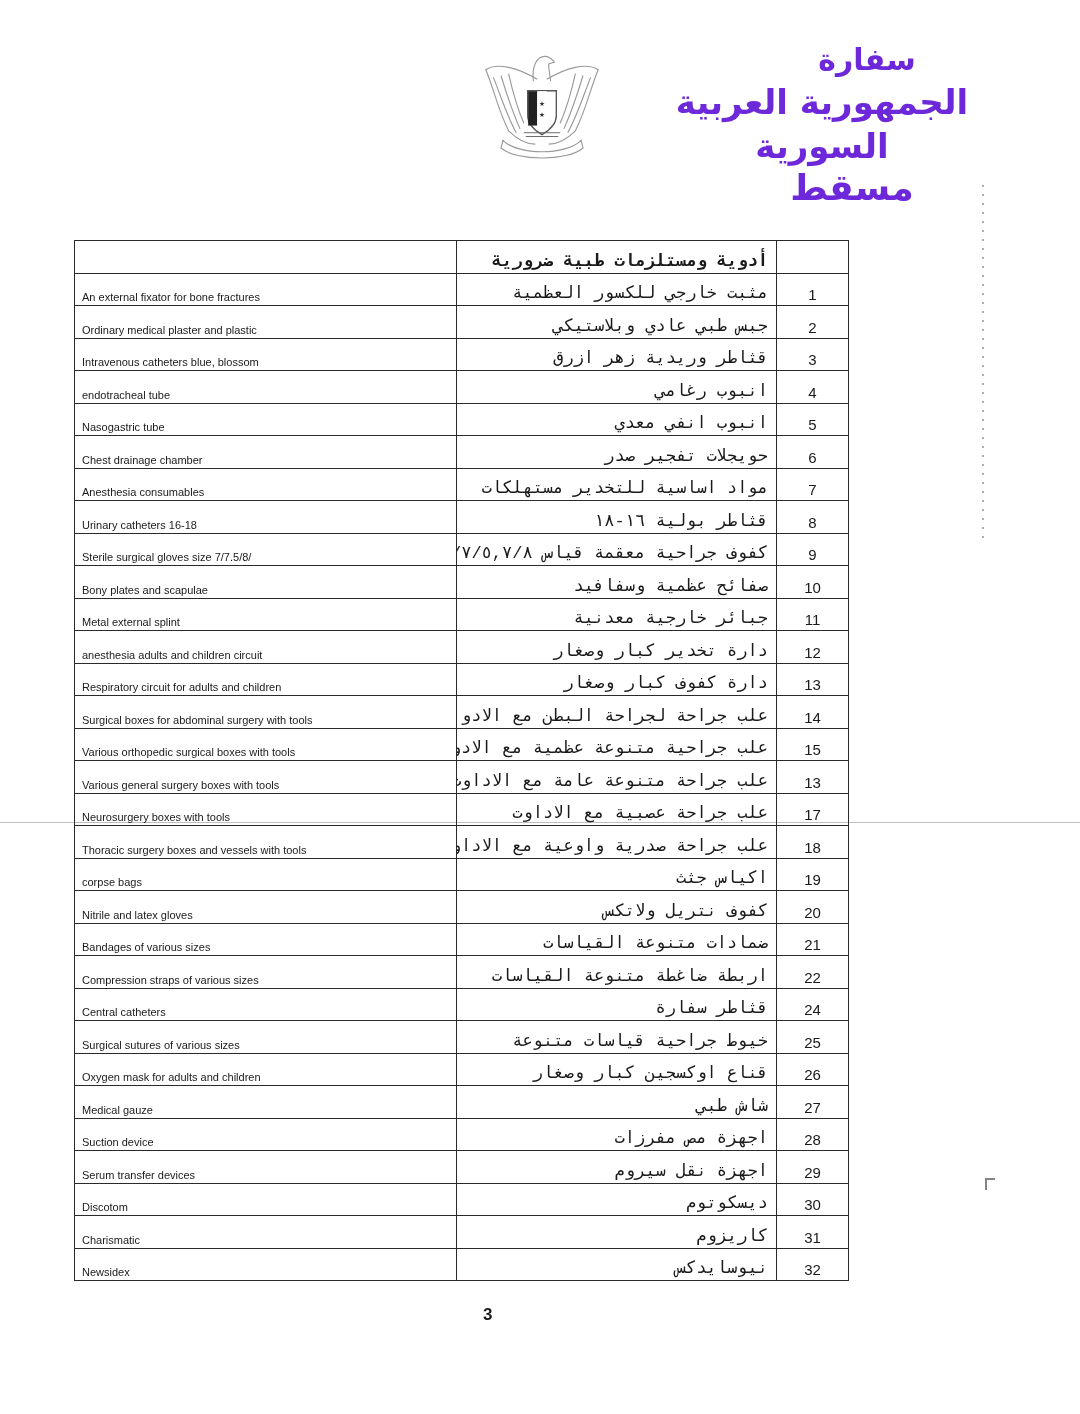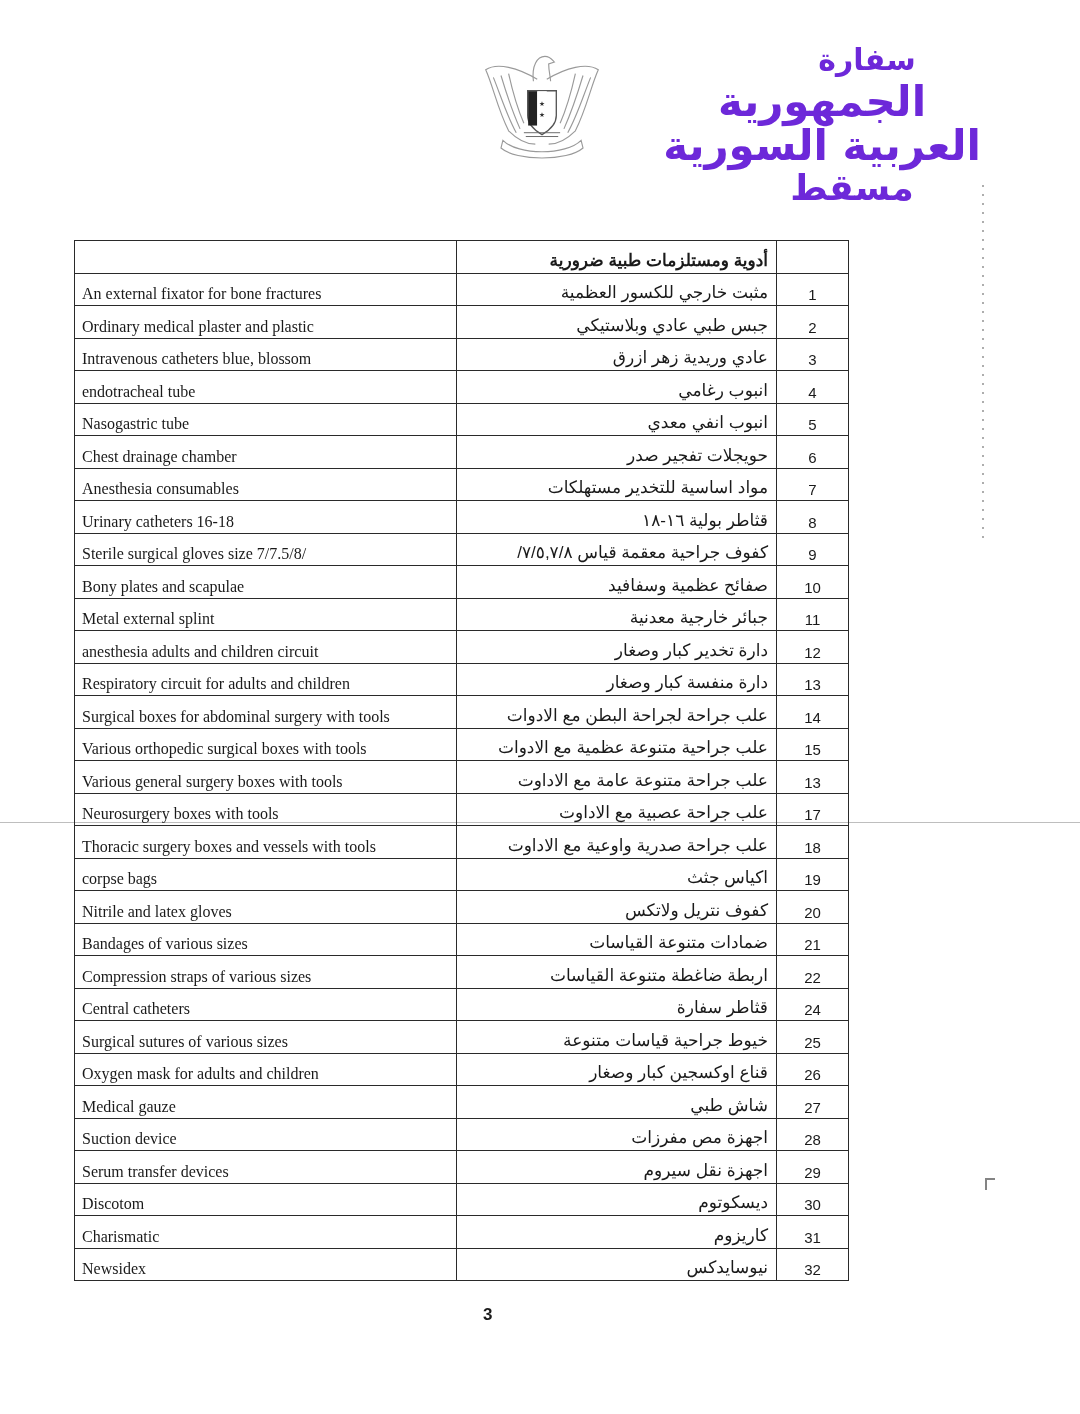--- a/index.html
+++ b/index.html
@@ -18,21 +18,21 @@
     .header {
       position: absolute; right: 78px; top: 40px;
       width: 360px;
       text-align: center;
       direction: rtl;
       font-family: "DejaVu Sans", sans-serif;
       font-weight: bold;
       color: #6d28d9;
     }
     .header .l1 { font-size: 30px; line-height: 40px; margin-right: -90px; }
-    .header .l2 { font-size: 42px; line-height: 44px; }
+    .header .l2 { font-size: 34px; line-height: 44px; }
     .header .l3 { font-size: 36px; line-height: 40px; margin-right: -60px; }
     .scan-edge {
       position: absolute; left: 982px; top: 185px; width: 2px; height: 360px;
       background: repeating-linear-gradient(to bottom, #999 0 2px, transparent 2px 9px);
       opacity: 0.8;
     }
     .scan-line {
       position: absolute; left: 0; top: 822px; width: 1080px; height: 1px;
       background: #888; opacity: 0.55;
     }
@@ -48,31 +48,31 @@
     table.items td {
       border: 1.6px solid #2a2a2a;
       height: 29.5px;
       padding: 0;
       vertical-align: bottom;
     }
     col.c-en { width: 382px; }
     col.c-ar { width: 320px; }
     col.c-no { width: 72px; }
     td.en {
-      font-family: Liberation Serif, serif;
-      font-size: 16px;
+      font-family: Liberation Sans, sans-serif;
+      font-size: 11px;
       padding: 0 0 2px 7px !important;
       text-align: left;
       white-space: nowrap;
       overflow: hidden;
     }
     td.ar {
       direction: rtl;
       text-align: right;
-      font-family: Liberation Sans, sans-serif;
+      font-family: Liberation Mono, monospace;
       font-size: 17px;
       padding: 0 8px 2px 0 !important;
       white-space: nowrap;
       overflow: hidden;
     }
     td.ar.head { font-weight: bold; font-size: 17px; }
     td.no {
       text-align: center;
       font-family: "Liberation Sans", sans-serif;
       font-size: 15px;
@@ -144,21 +144,21 @@
         <td class="ar">مثبت خارجي للكسور العظمية</td>
         <td class="no">1</td>
       </tr>
       <tr>
         <td class="en">Ordinary medical plaster and plastic</td>
         <td class="ar">جبس طبي عادي وبلاستيكي</td>
         <td class="no">2</td>
       </tr>
       <tr>
         <td class="en">Intravenous catheters blue, blossom</td>
-        <td class="ar">عادي وريدية  زهر ازرق</td>
+        <td class="ar">قثاطر وريدية  زهر ازرق</td>
         <td class="no">3</td>
       </tr>
       <tr>
         <td class="en">endotracheal tube</td>
         <td class="ar">انبوب رغامي</td>
         <td class="no">4</td>
       </tr>
       <tr>
         <td class="en">Nasogastric tube</td>
         <td class="ar">انبوب انفي معدي</td>
@@ -194,21 +194,21 @@
         <td class="ar">جبائر خارجية معدنية</td>
         <td class="no">11</td>
       </tr>
       <tr>
         <td class="en"> anesthesia adults and children circuit</td>
         <td class="ar">دارة تخدير كبار وصغار</td>
         <td class="no">12</td>
       </tr>
       <tr>
         <td class="en">Respiratory circuit for adults and children</td>
-        <td class="ar">دارة منفسة كبار وصغار</td>
+        <td class="ar">دارة كفوف كبار وصغار</td>
         <td class="no">13</td>
       </tr>
       <tr>
         <td class="en">Surgical boxes for abdominal surgery with tools</td>
         <td class="ar">علب جراحة لجراحة البطن مع الادوات</td>
         <td class="no">14</td>
       </tr>
       <tr>
         <td class="en">Various orthopedic surgical boxes with tools</td>
         <td class="ar">علب جراحية متنوعة عظمية مع الادوات</td>

